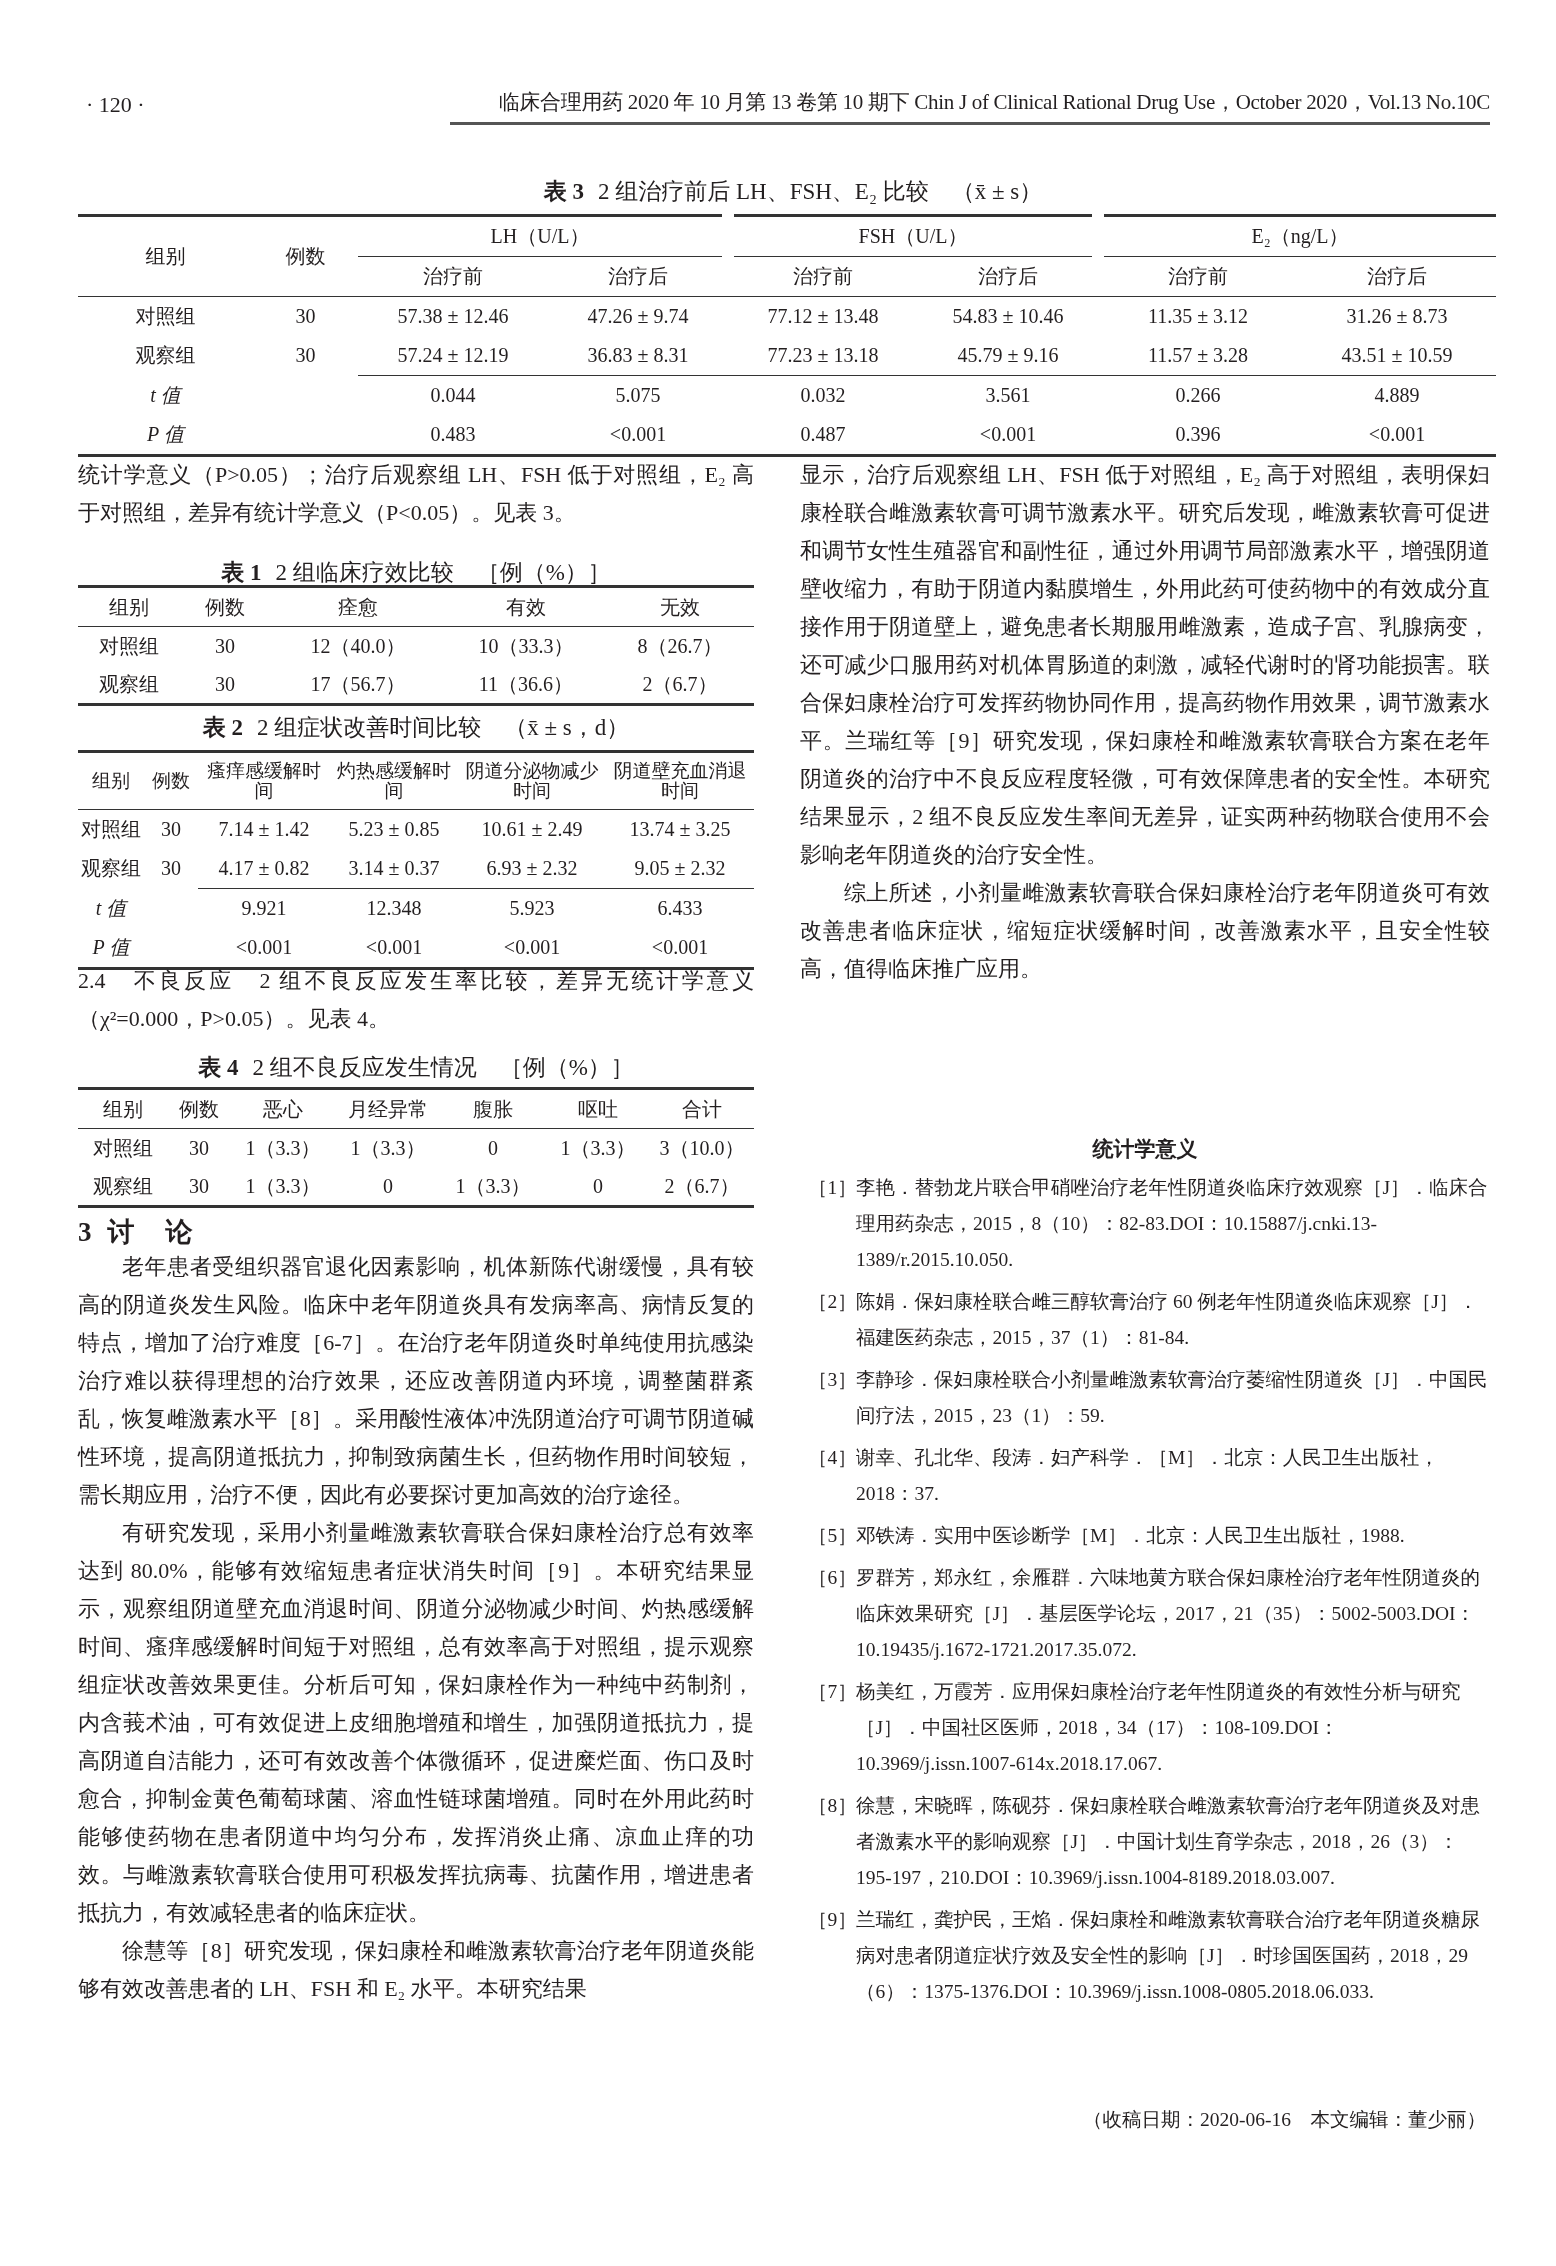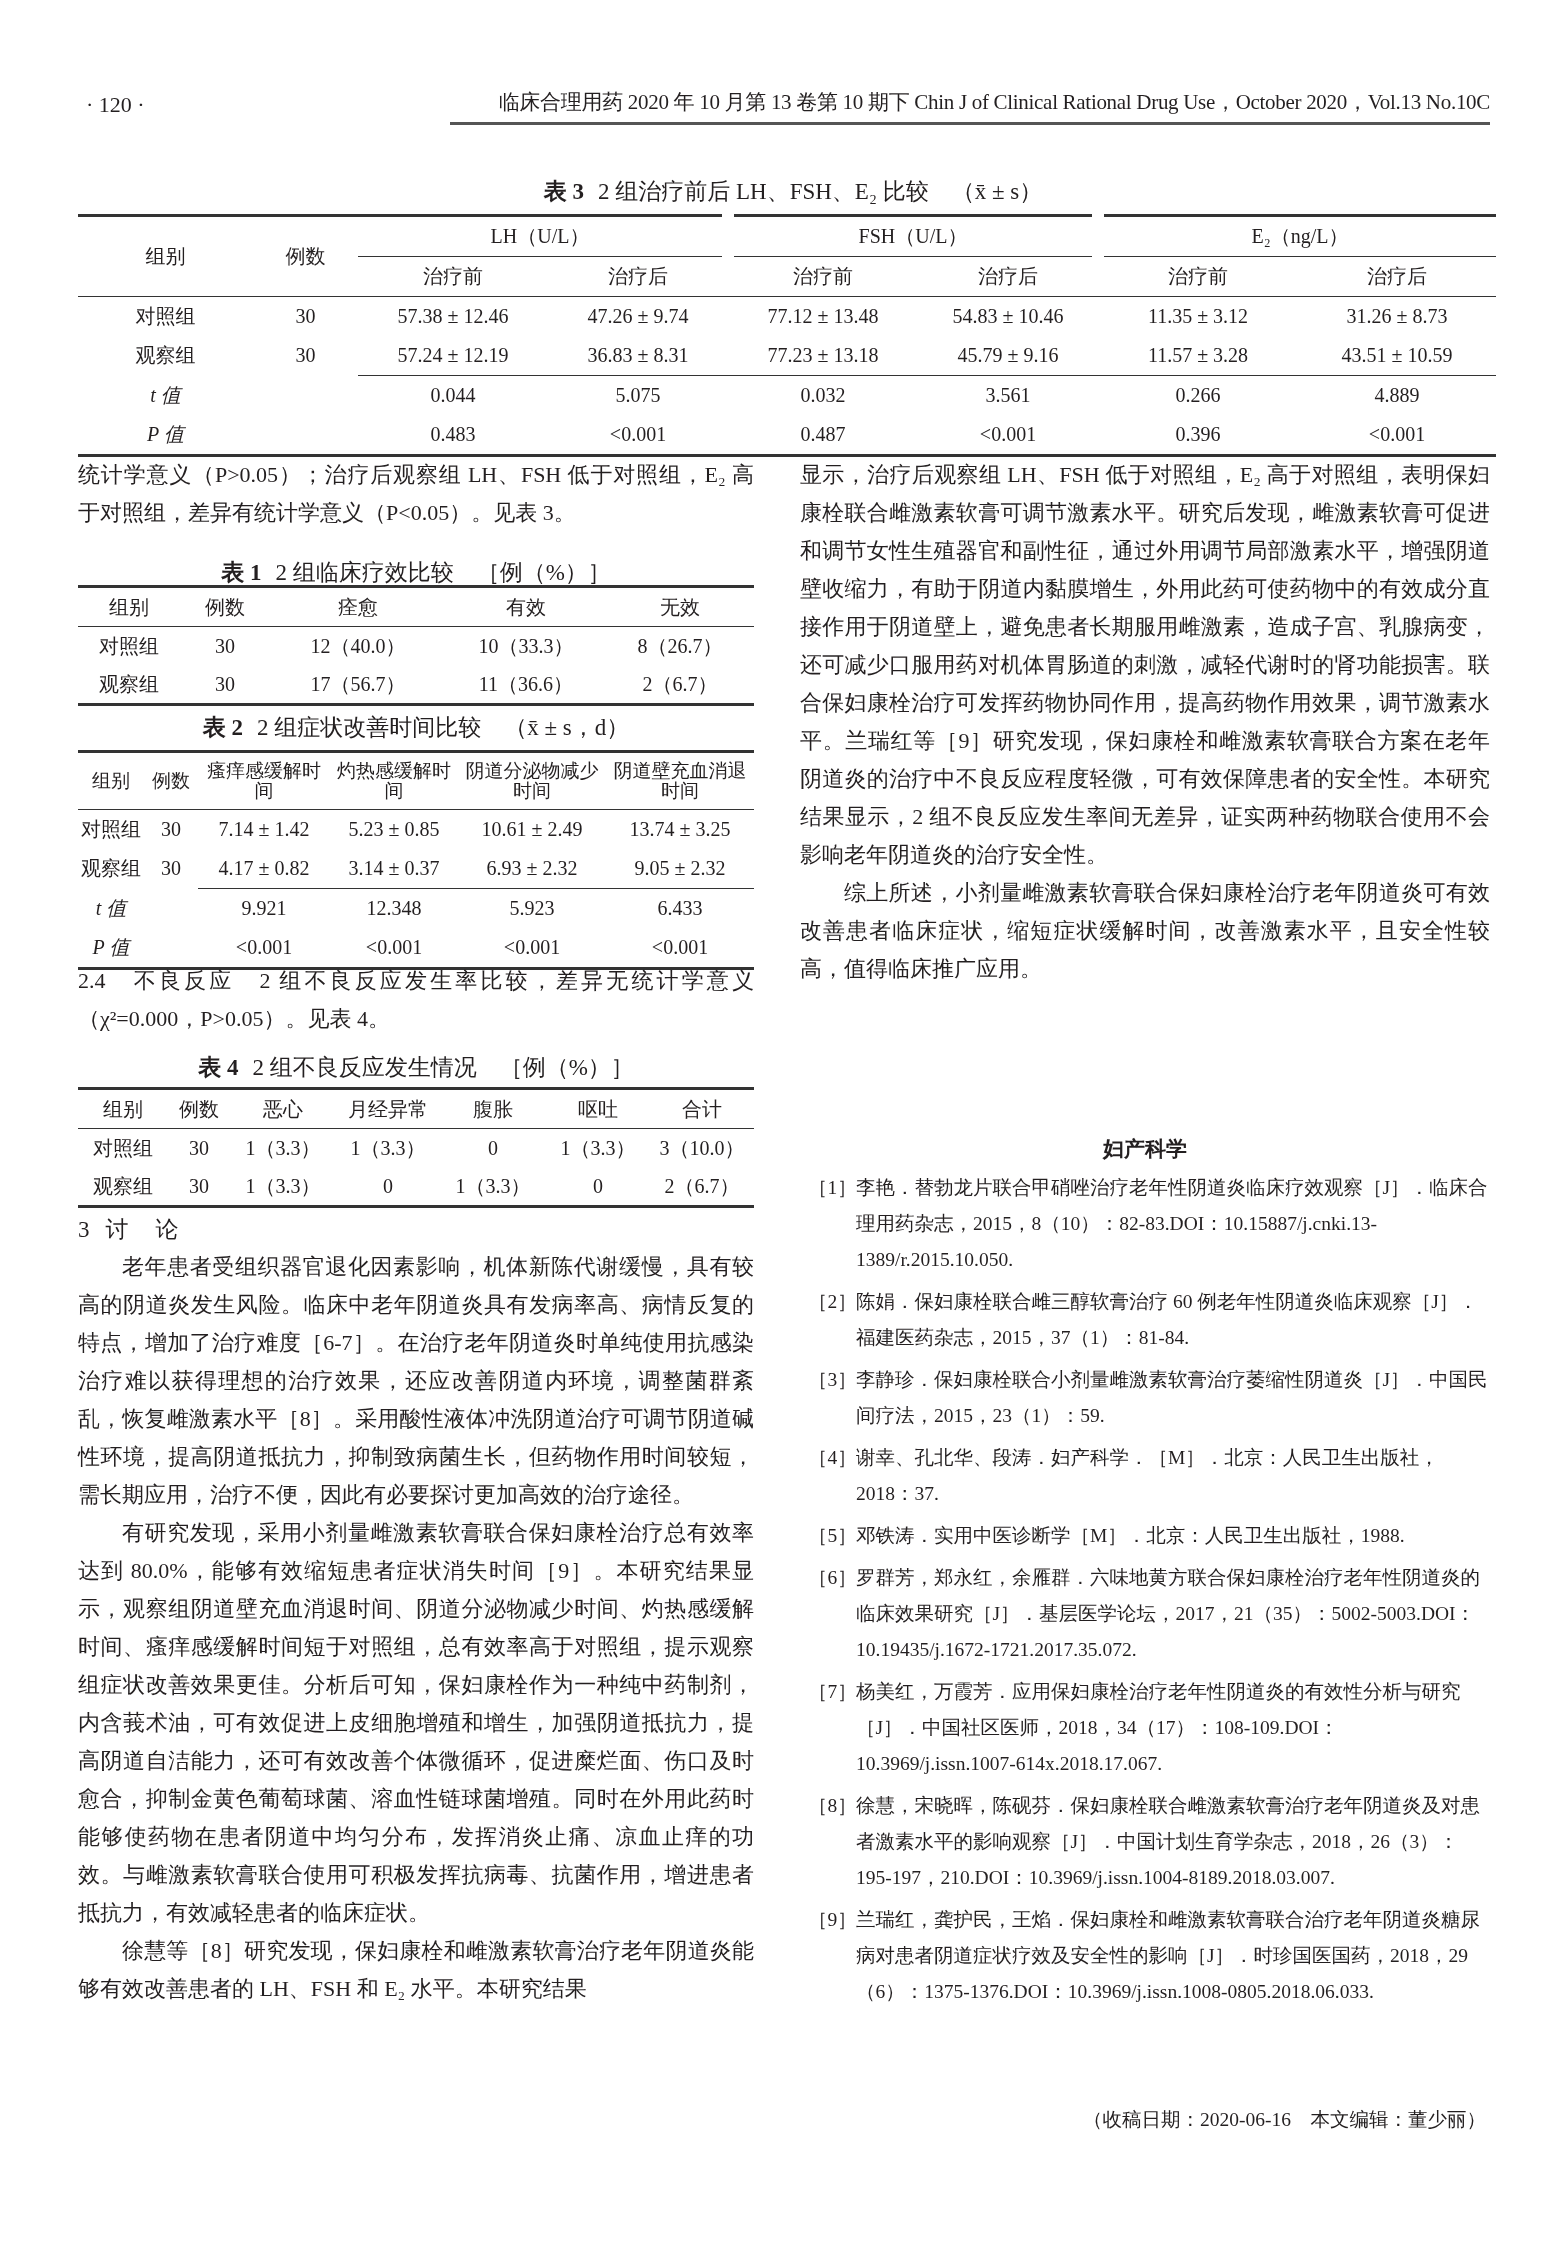--- a/index.html
+++ b/index.html
@@ -22,21 +22,21 @@
   .sub-ul{border-bottom:1.5px solid #333;}
   .col-text{font-size:22px;line-height:38px;text-align:justify;}
   .para{text-indent:2em;}
   .col-left{left:78px;width:676px;}
   .col-right{left:800px;width:690px;}
   .t1,.t2,.t4{left:78px;width:676px;font-size:20px;}
   .t1 td,.t1 th{height:38px;}
   .t2 td{height:39px;}
   .t2 th{height:56px;line-height:20px;font-size:19px;}
   .t4 td,.t4 th{height:38px;}
-  .sec-head{left:78px;top:1214px;font-size:23px;font-weight:normal;letter-spacing:2px;}
+  .sec-head{left:78px;top:1214px;font-size:27px;font-weight:bold;letter-spacing:2px;}
   .sec-head span{margin-right:14px;}
   .refs-title{left:800px;width:690px;top:1135px;text-align:center;font-size:21px;font-weight:bold;}
   .ref{font-size:19.5px;line-height:36px;padding-left:48px;text-indent:-48px;margin:0 0 6px 8px;}
   .ref .num{display:inline-block;width:48px;text-indent:0;}
   .footnote{left:800px;width:686px;top:2106px;font-size:19.5px;text-align:right;}
   .it{font-style:italic;}
 </style>
 </head>
 <body>
 
@@ -265,21 +265,21 @@
   <div class="para">老年患者受组织器官退化因素影响，机体新陈代谢缓慢，具有较高的阴道炎发生风险。临床中老年阴道炎具有发病率高、病情反复的特点，增加了治疗难度［6-7］。在治疗老年阴道炎时单纯使用抗感染治疗难以获得理想的治疗效果，还应改善阴道内环境，调整菌群紊乱，恢复雌激素水平［8］。采用酸性液体冲洗阴道治疗可调节阴道碱性环境，提高阴道抵抗力，抑制致病菌生长，但药物作用时间较短，需长期应用，治疗不便，因此有必要探讨更加高效的治疗途径。</div>
   <div class="para">有研究发现，采用小剂量雌激素软膏联合保妇康栓治疗总有效率达到 80.0%，能够有效缩短患者症状消失时间［9］。本研究结果显示，观察组阴道壁充血消退时间、阴道分泌物减少时间、灼热感缓解时间、瘙痒感缓解时间短于对照组，总有效率高于对照组，提示观察组症状改善效果更佳。分析后可知，保妇康栓作为一种纯中药制剂，内含莪术油，可有效促进上皮细胞增殖和增生，加强阴道抵抗力，提高阴道自洁能力，还可有效改善个体微循环，促进糜烂面、伤口及时愈合，抑制金黄色葡萄球菌、溶血性链球菌增殖。同时在外用此药时能够使药物在患者阴道中均匀分布，发挥消炎止痛、凉血止痒的功效。与雌激素软膏联合使用可积极发挥抗病毒、抗菌作用，增进患者抵抗力，有效减轻患者的临床症状。</div>
   <div class="para">徐慧等［8］研究发现，保妇康栓和雌激素软膏治疗老年阴道炎能够有效改善患者的 LH、FSH 和 E₂ 水平。本研究结果</div>
 </div>
 
 <div class="abs col-right col-text serif" style="top:456px;">
   <div>显示，治疗后观察组 LH、FSH 低于对照组，E₂ 高于对照组，表明保妇康栓联合雌激素软膏可调节激素水平。研究后发现，雌激素软膏可促进和调节女性生殖器官和副性征，通过外用调节局部激素水平，增强阴道壁收缩力，有助于阴道内黏膜增生，外用此药可使药物中的有效成分直接作用于阴道壁上，避免患者长期服用雌激素，造成子宫、乳腺病变，还可减少口服用药对机体胃肠道的刺激，减轻代谢时的肾功能损害。联合保妇康栓治疗可发挥药物协同作用，提高药物作用效果，调节激素水平。兰瑞红等［9］研究发现，保妇康栓和雌激素软膏联合方案在老年阴道炎的治疗中不良反应程度轻微，可有效保障患者的安全性。本研究结果显示，2 组不良反应发生率间无差异，证实两种药物联合使用不会影响老年阴道炎的治疗安全性。</div>
   <div class="para">综上所述，小剂量雌激素软膏联合保妇康栓治疗老年阴道炎可有效改善患者临床症状，缩短症状缓解时间，改善激素水平，且安全性较高，值得临床推广应用。</div>
 </div>
 
-<div class="abs refs-title serif">妇产科学</div>
+<div class="abs refs-title serif">统计学意义</div>
 
 <div class="abs serif" style="left:800px;width:690px;top:1170px;">
   <p class="ref"><span class="num">［1］</span><span>李艳．替勃龙片联合甲硝唑治疗老年性阴道炎临床疗效观察［J］．临床合理用药杂志，2015，8（10）：82-83.DOI：10.15887/j.cnki.13-1389/r.2015.10.050.</span></p>
   <p class="ref"><span class="num">［2］</span><span>陈娟．保妇康栓联合雌三醇软膏治疗 60 例老年性阴道炎临床观察［J］．福建医药杂志，2015，37（1）：81-84.</span></p>
   <p class="ref"><span class="num">［3］</span><span>李静珍．保妇康栓联合小剂量雌激素软膏治疗萎缩性阴道炎［J］．中国民间疗法，2015，23（1）：59.</span></p>
   <p class="ref"><span class="num">［4］</span><span>谢幸、孔北华、段涛．妇产科学．［M］．北京：人民卫生出版社，2018：37.</span></p>
   <p class="ref"><span class="num">［5］</span><span>邓铁涛．实用中医诊断学［M］．北京：人民卫生出版社，1988.</span></p>
   <p class="ref"><span class="num">［6］</span><span>罗群芳，郑永红，余雁群．六味地黄方联合保妇康栓治疗老年性阴道炎的临床效果研究［J］．基层医学论坛，2017，21（35）：5002-5003.DOI：10.19435/j.1672-1721.2017.35.072.</span></p>
   <p class="ref"><span class="num">［7］</span><span>杨美红，万霞芳．应用保妇康栓治疗老年性阴道炎的有效性分析与研究［J］．中国社区医师，2018，34（17）：108-109.DOI：10.3969/j.issn.1007-614x.2018.17.067.</span></p>
   <p class="ref"><span class="num">［8］</span><span>徐慧，宋晓晖，陈砚芬．保妇康栓联合雌激素软膏治疗老年阴道炎及对患者激素水平的影响观察［J］．中国计划生育学杂志，2018，26（3）：195-197，210.DOI：10.3969/j.issn.1004-8189.2018.03.007.</span></p>

